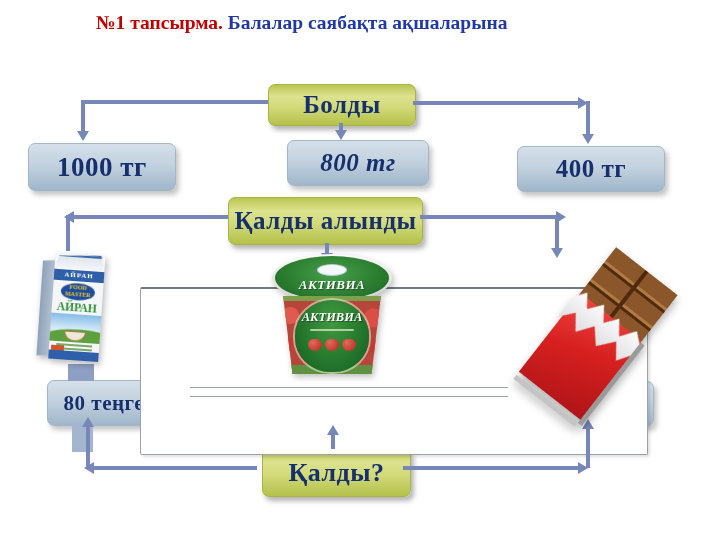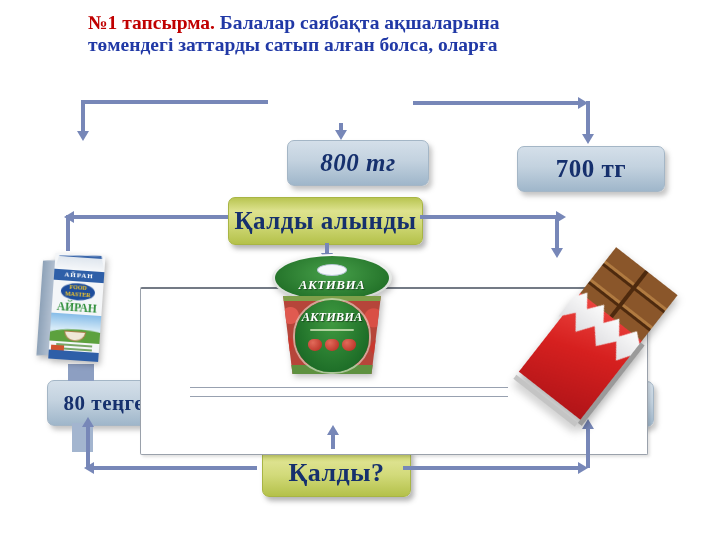--- a/index.html
+++ b/index.html
@@ -1,19 +1,19 @@
 <!DOCTYPE html>
 <html><head>
 <meta charset="utf-8">
 <style>
   html,body{margin:0;padding:0;background:#e9e9e9;}
   #slide{position:relative;width:720px;height:540px;background:#ffffff;overflow:hidden;
          font-family:"Liberation Serif",serif;}
   
-  .title{position:absolute;left:88px;top:12px;width:445px;font-weight:bold;
+  .title{position:absolute;left:96px;top:12px;width:445px;font-weight:bold;
          font-size:19.5px;line-height:21.5px;color:#2139a6;}
   .title .red{color:#c00000;}
   
   .node{position:absolute;display:flex;align-items:center;justify-content:center;
         font-weight:bold;color:#16306d;border-radius:7px;letter-spacing:.5px;}
   .green{background:linear-gradient(180deg,#b9c552 0%,#dde28e 28%,#d2da7a 55%,#b4c14a 100%);
          border:1px solid #a8b544;box-shadow:3px 4px 5px rgba(90,90,90,.45);}
   .blue{background:linear-gradient(180deg,#d4dfe9 0%,#c3d2df 45%,#9fb6ca 100%);
         border:1px solid #a4b6c6;box-shadow:3px 4px 5px rgba(110,110,110,.4);}
   
@@ -107,21 +107,20 @@
   .ch-side{position:absolute;right:-5px;top:60px;width:5px;height:102px;background:#9a9a9a;}
   .ch-base{position:absolute;left:0;bottom:-5px;width:100%;height:5px;background:#c4c4c4;}
 </style>
 </head>
 <body>
 
 <div id="slide">
 
   <div class="title">
     <span class="red">№1 тапсырма.</span><span> Балалар саябақта ақшаларына</span>
-    <div>төмендегі заттарды сатып алған болса, оларға</div>
   </div>
 
   <div class="panel"></div>
 
   <div class="thin" style="left:190px;top:387px;width:318px;"></div>
   <div class="thin" style="left:190px;top:396px;width:318px;"></div>
 
   <div class="h" style="left:83px;top:100px;width:185px;"></div>
   <div class="v" style="left:81px;top:100px;height:31px;"></div>
   <div class="ah down" style="left:77px;top:131px;"></div>
@@ -204,21 +203,23 @@
   <div class="choco">
     <div class="choco-rot">
       <div class="ch-brown"></div>
       <div class="ch-red"></div>
       <div class="ch-foil"></div>
       <div class="ch-side"></div>
       <div class="ch-base"></div>
     </div>
   </div>
 
+  <div class="node green" style="left:268px;top:84px;width:146px;height:40px;font-size:25px;">Болды</div>
+  <div class="node blue" style="left:28px;top:143px;width:146px;height:46px;font-size:27px;">1000 тг</div>
   <div class="node blue" style="left:287px;top:140px;width:140px;height:44px;font-size:25px;font-style:italic;">800 тг</div>
-  <div class="node blue" style="left:517px;top:146px;width:146px;height:44px;font-size:25px;">700 тг</div>
+  <div class="node blue" style="left:517px;top:146px;width:146px;height:44px;font-size:25px;">400 тг</div>
   <div class="node green" style="left:228px;top:197px;width:193px;height:46px;font-size:25px;">Қалды алынды</div>
   <div class="node blue" style="left:47px;top:380px;width:145px;height:44px;font-size:21px;">80 теңгеден</div>
   <div class="node blue" style="left:265px;top:380px;width:146px;height:45px;font-size:21px;">90 теңгеден</div>
   <div class="node blue" style="left:506px;top:381px;width:146px;height:44px;font-size:21px;">60 теңгедеН</div>
   <div class="node green" style="left:262px;top:448px;width:147px;height:47px;font-size:26px;">Қалды?</div>
 
 </div>
 
 </body></html>

